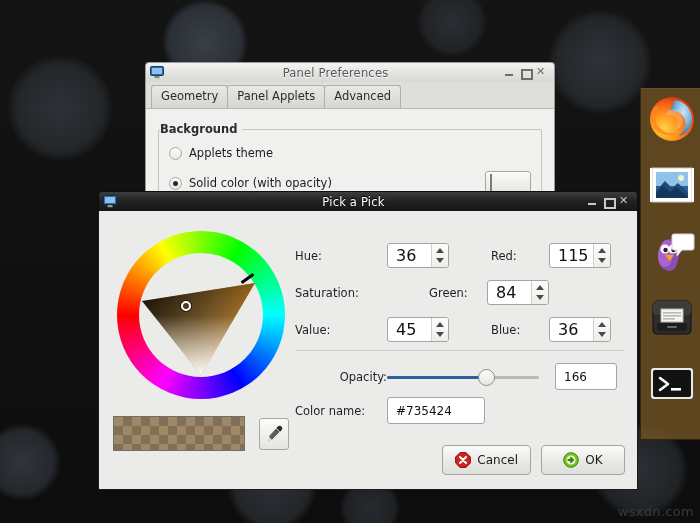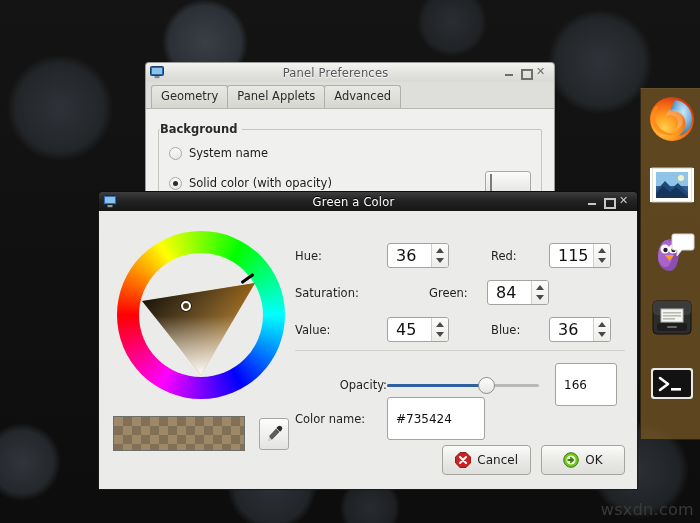--- a/index.html
+++ b/index.html
@@ -260,21 +260,21 @@
     position: absolute; left: 0; top: 10px; height: 3px; width: 65%;
     background: #2e5f9e; border-radius: 2px;
   }
   #slider .knob {
     position: absolute; left: 65%; top: 3px; margin-left: -8px;
     width: 17px; height: 17px; border-radius: 50%;
     background: linear-gradient(#fdfdfd, #e6e6e3);
     border: 1px solid #8e8e8a;
   }
   .plain-input {
-    height: 43px; border: 1px solid #a3a3a0; border-radius: 3px;
+    height: 27px; border: 1px solid #a3a3a0; border-radius: 3px;
     background: #fff; font-family: "DejaVu Sans", sans-serif;
     font-size: 12px; color: #111; padding: 0 18px 0 8px; outline: none;
   }
   #opacity-val { width: 62px; }
 
   #colorname-row { position: absolute; left: 196px; top: 186px; display: flex; align-items: center; justify-content: center; }
   #colorname-row .lbl { width: 92px; font-size: 11.5px; color: #1f1f1f; }
   #colorname-val { width: 98px; }
 
   #dialog-buttons {
@@ -285,21 +285,21 @@
     min-width: 84px; height: 30px;
     display: flex; align-items: center; justify-content: center; gap: 6px;
     border: 1px solid #a5a5a0; border-radius: 4px;
     background: linear-gradient(#fbfbfa, #e9e9e6 52%, #dededa);
     font-size: 12px; color: #1b1b1b;
     padding: 0 12px;
   }
 
   #watermark {
     position: absolute; right: 6px; bottom: 4px;
-    font-size: 16px; color: #3a3a3a; letter-spacing: .3px;
+    font-size: 13px; color: #3a3a3a; letter-spacing: .3px;
   }
 </style>
 </head>
 <body>
 
 <div id="desktop">
 
   <div id="dock">
 
     <div class="dock-item" style="top:6px">
@@ -396,21 +396,21 @@
         <div class="tab">Panel Applets</div>
         <div class="tab">Advanced</div>
       </div>
 
       <div class="group">
         <div class="group-title">Background</div>
         <div class="group-frame">
 
           <div class="radio-row">
             <span class="radio"></span>
-            <span class="radio-label">System name</span>
+            <span class="radio-label">Applets theme</span>
           </div>
 
           <div class="radio-row">
             <span class="radio on"></span>
             <span class="radio-label">Solid color (with opacity)</span>
             <span class="swatch-btn">
               <span class="swatch-fill"></span>
             </span>
           </div>
 
@@ -419,21 +419,21 @@
     </div>
   </div>
 
   <div class="window" id="pick-color">
     <div class="titlebar active">
       <svg class="win-icon" viewBox="0 0 14 13">
         <rect x="0.5" y="0.5" width="13" height="9" rx="1" fill="#2b6cb0" stroke="#0f2b47"></rect>
         <rect x="2" y="2" width="10" height="6" fill="#8fc0e8"></rect>
         <rect x="4.5" y="10" width="5" height="2.2" fill="#9a9a95"></rect>
       </svg>
-      <span class="title-text">Green a Color</span>
+      <span class="title-text">Pick a Pick</span>
       <span class="win-btns">
         <span class="wb min"></span>
         <span class="wb max"></span>
         <span class="wb close"></span>
       </span>
     </div>
 
     <div class="body">
 
       <div id="wheel-area">

